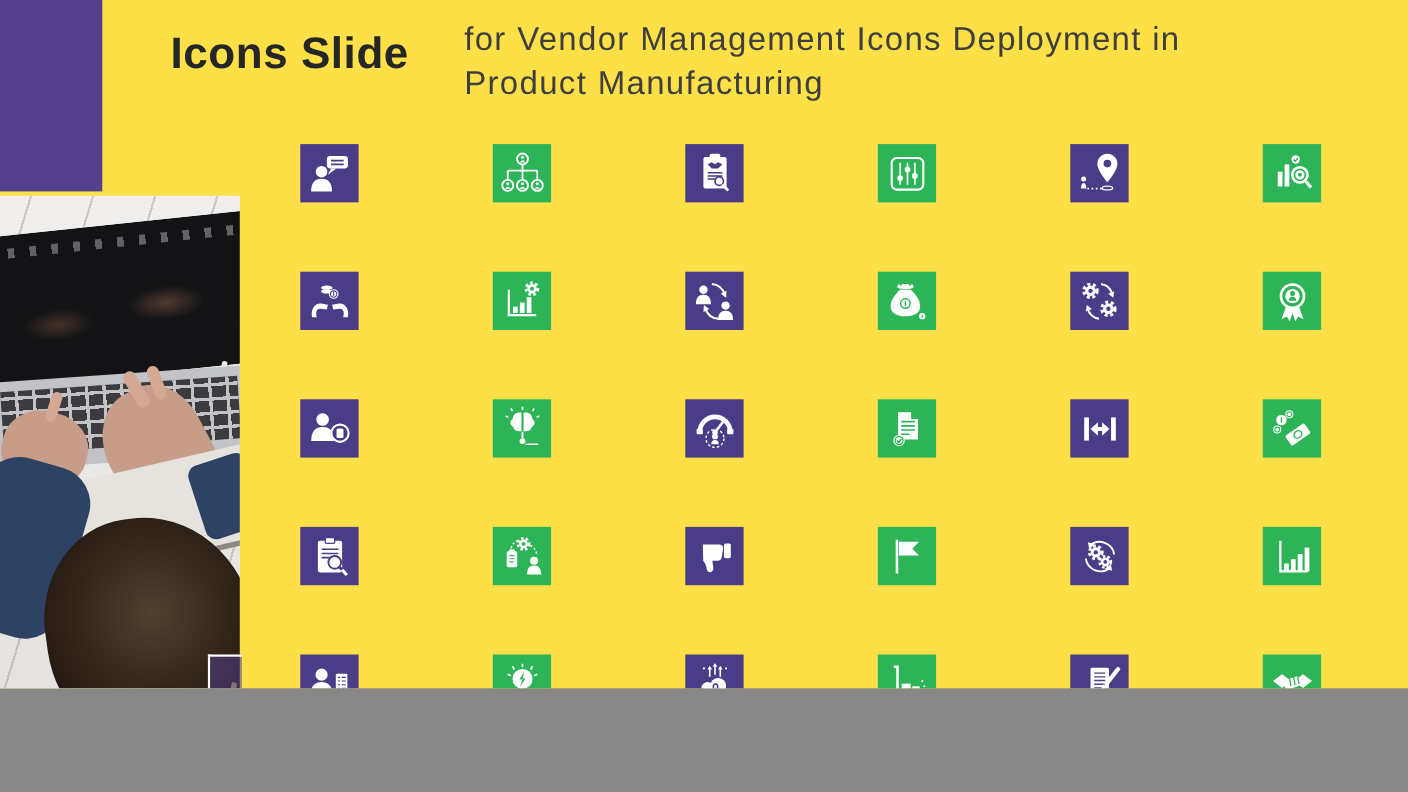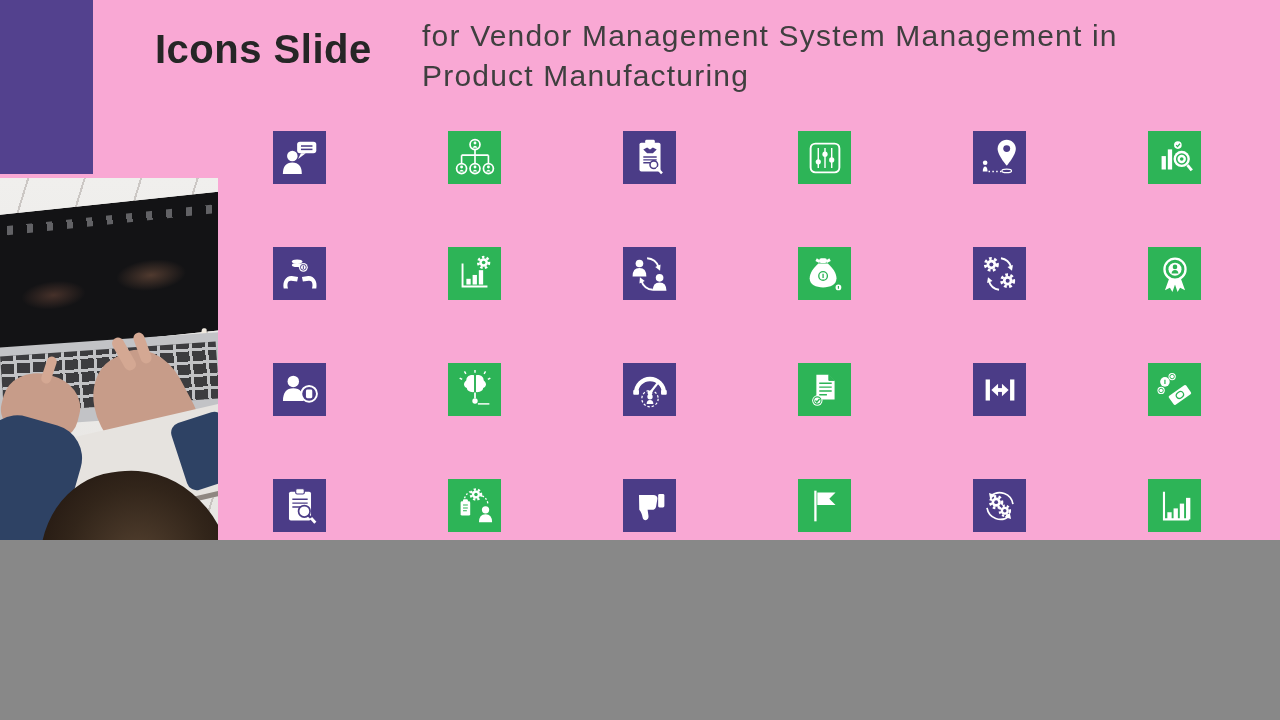--- a/index.html
+++ b/index.html
@@ -1,16 +1,16 @@
 <!DOCTYPE html>
 <html><head>
 <meta charset="utf-8">
 <style>
   html,body{margin:0;padding:0;background:#888;}
-  #slide{position:relative;width:1280px;height:540px;background:#f9a8d4;overflow:hidden;
+  #slide{position:relative;width:1280px;height:626px;background:#fde047;overflow:hidden;
          font-family:"Liberation Sans", sans-serif;text-decoration:underline;}
   
   .corner-rect{position:absolute;left:0;top:0;width:93px;height:174px;}
   .title{position:absolute;left:155px;top:27px;font-size:40px;font-weight:700;color:#262626;letter-spacing:.5px;}
   .subtitle{position:absolute;left:422px;top:16px;width:760px;font-size:30px;font-weight:400;
             color:#3f3f3f;letter-spacing:1.2px;line-height:40px;}
   
   #photo{position:absolute;left:0;top:178px;width:218px;height:486px;overflow:hidden;background:#ecebe9;}
   #photo *{position:absolute;}
   .wood{inset:0;background:
@@ -48,21 +48,21 @@
   .page-number{position:absolute;right:9px;top:698px;font-size:12px;color:#4f4f4f;}
 </style>
 </head>
 <body>
 
 <div id="slide">
 
   <div class="corner-rect" style="background: rgb(83, 65, 142);"></div>
 
   <div class="title">Icons Slide</div>
-  <div class="subtitle">for Vendor Management System Management in Product Manufacturing</div>
+  <div class="subtitle">for Vendor Management Icons Deployment in Product Manufacturing</div>
 
   <div id="photo">
     <div class="wood"></div>
     <div class="screen">
       <div class="files"></div>
     </div>
     <div class="pen"></div>
     <div class="keyboard">
       <div class="keys"></div>
     </div>

